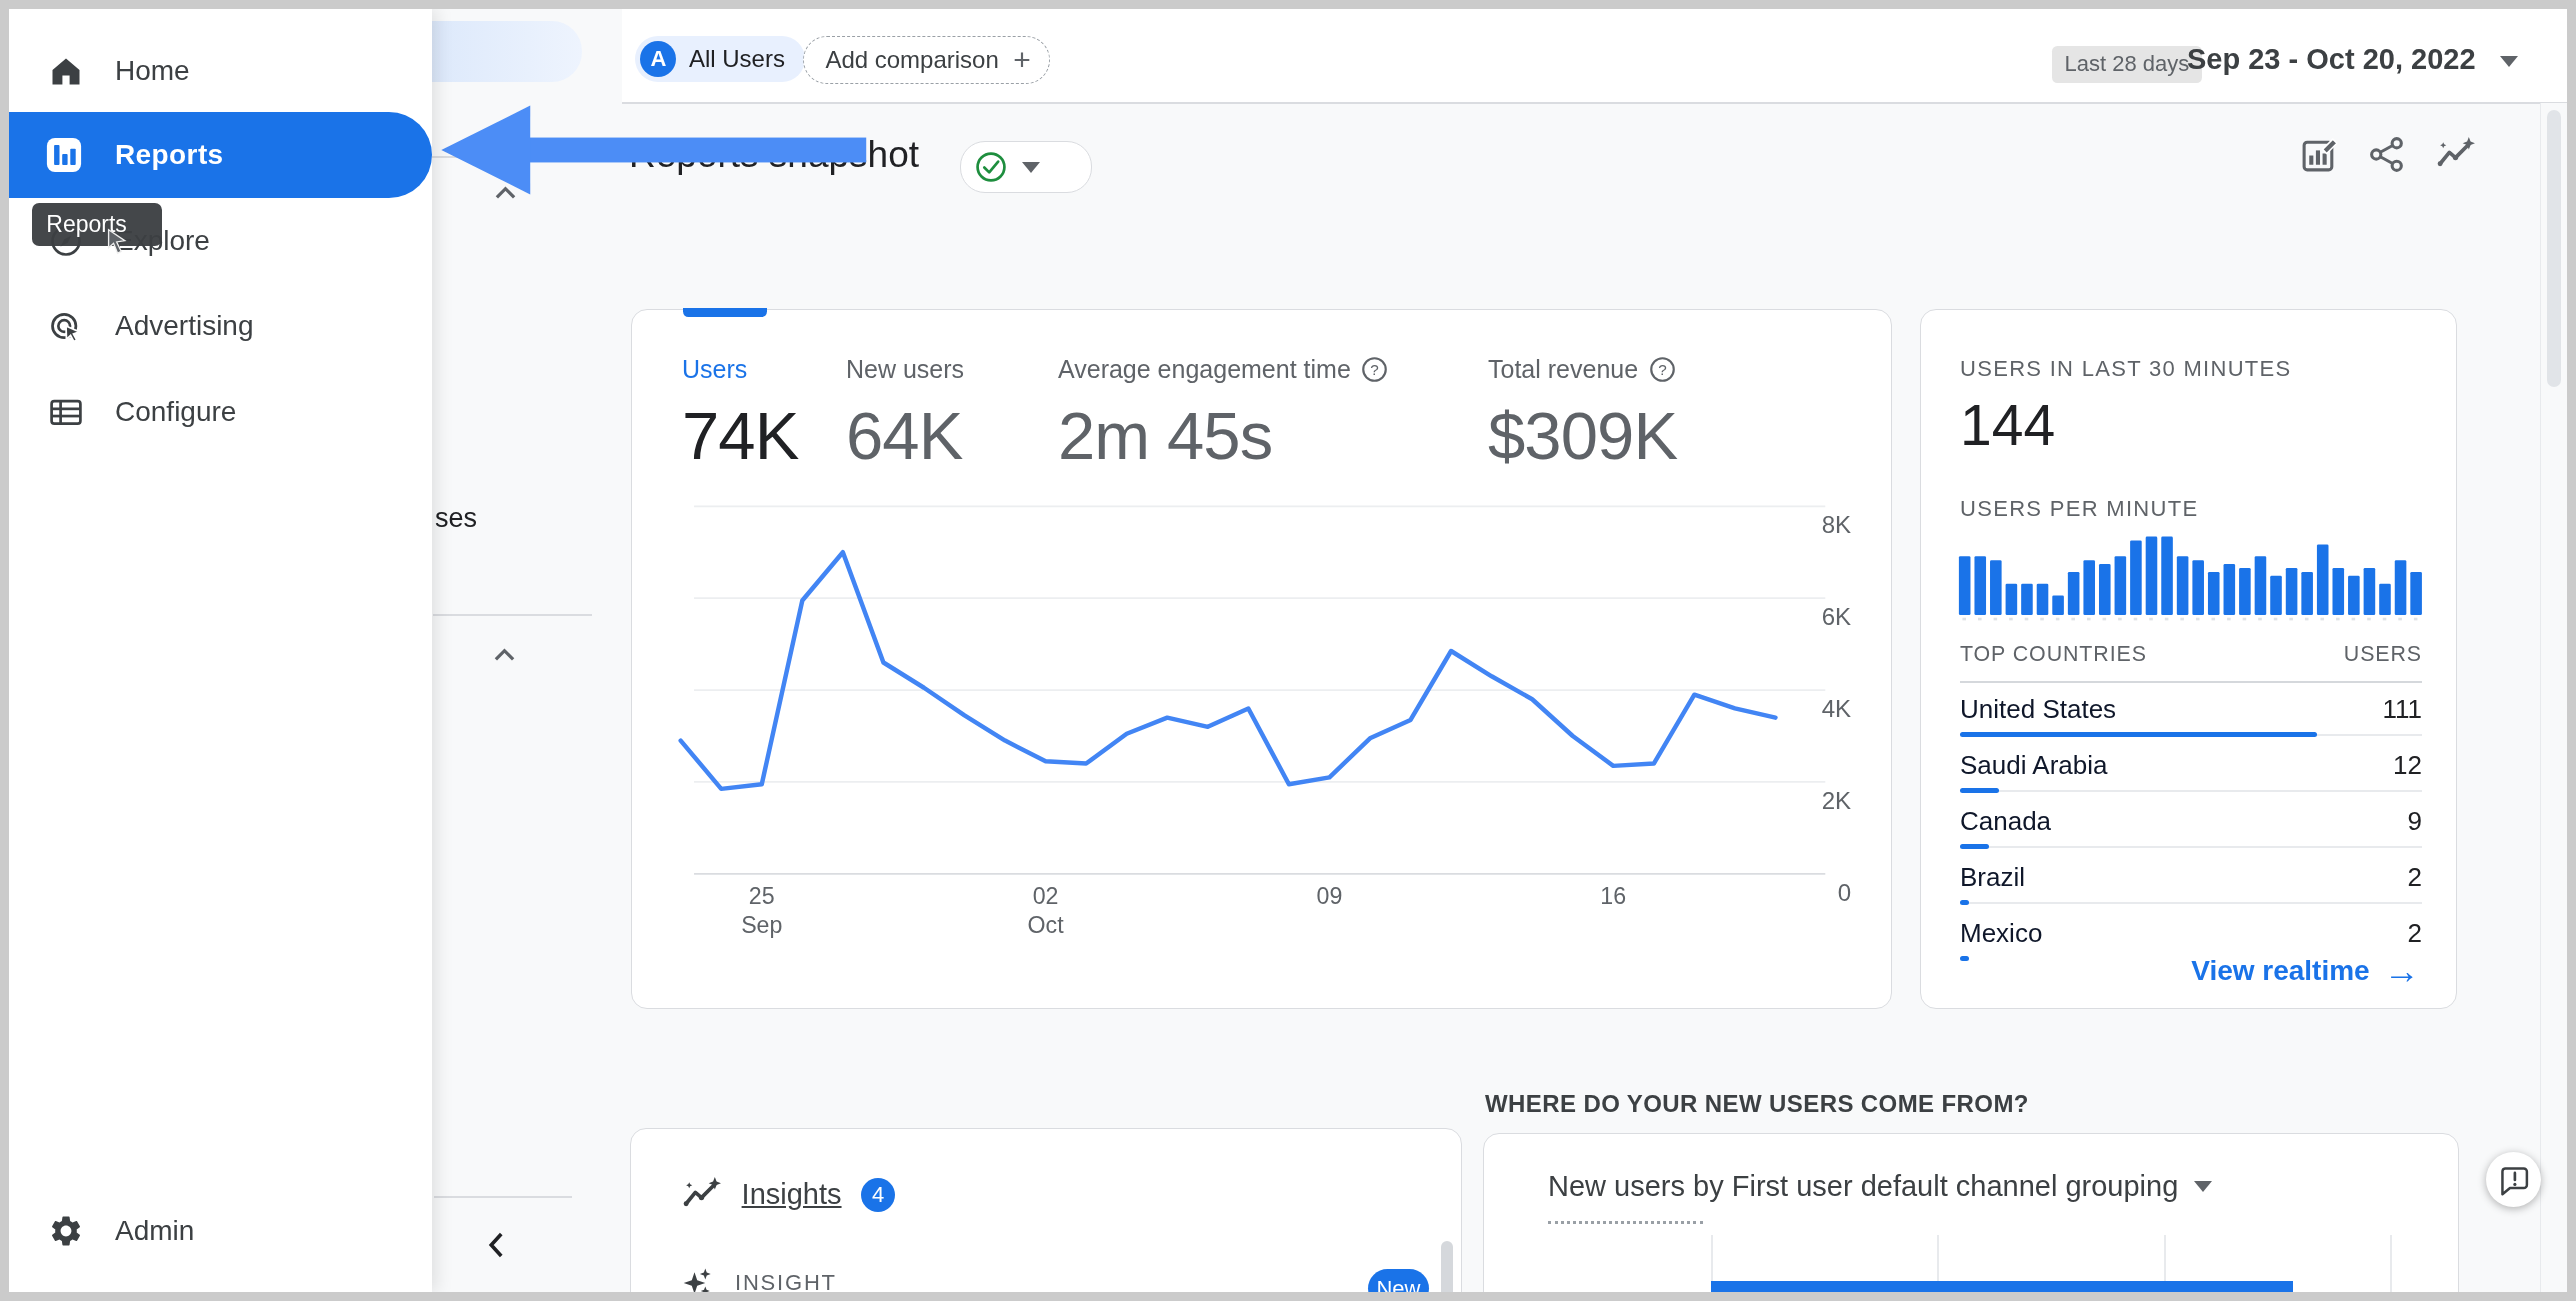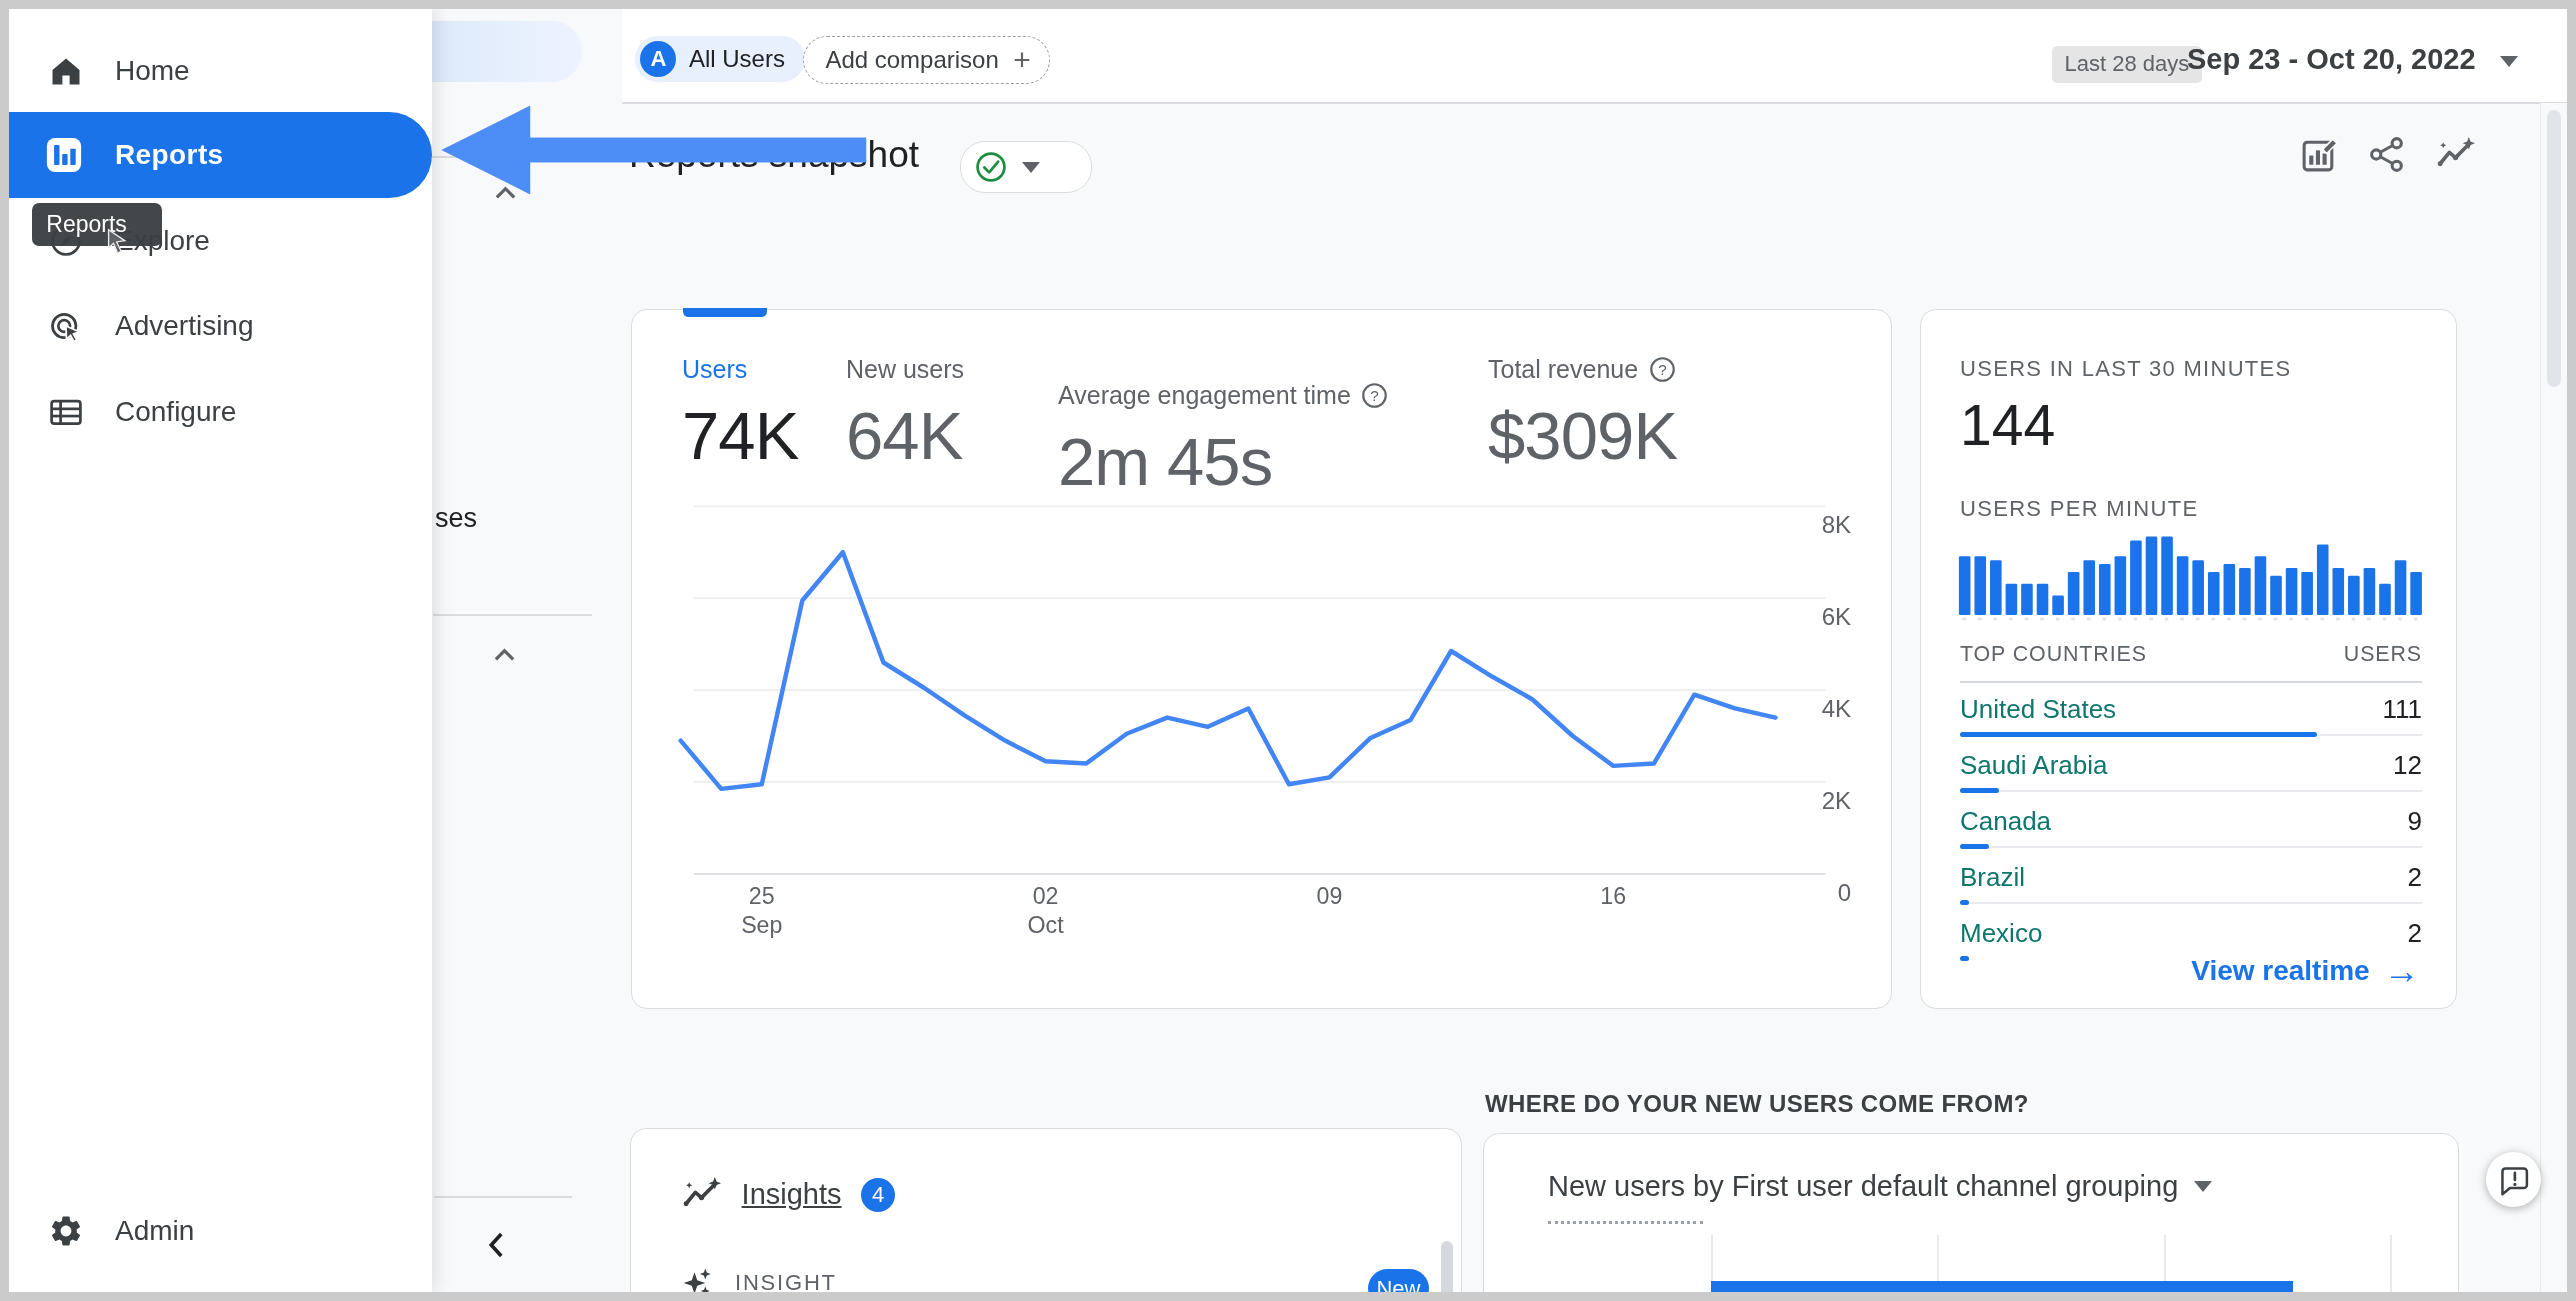--- a/index.html
+++ b/index.html
@@ -50,21 +50,21 @@
 
   .rt-heading{font-size:22px;letter-spacing:1.3px;color:#5f6368;}
   #rt-title{position:absolute;left:39px;top:46px;}
   #rt-value{position:absolute;left:39px;top:82px;font-size:57px;color:#202124;}
   #rt-per-minute{position:absolute;left:39px;top:186px;}
   #rt-bars{position:absolute;left:37px;top:223px;}
   #rt-table{position:absolute;left:39px;top:332px;width:462px;}
   .rt-table-header{display:flex;justify-content:space-between;font-size:21.4px;letter-spacing:0.9px;color:#5f6368;}
   .rt-table-hdiv{margin-top:14.3px;height:1.8px;background:#d5d8dc;}
   .rt-row{position:relative;height:56px;}
-  .rt-row .c-name{position:absolute;left:0;top:10.7px;font-size:26px;color:#0f766e;}
+  .rt-row .c-name{position:absolute;left:0;top:10.7px;font-size:26px;color:#0f172a;}
   .rt-row .c-val{position:absolute;right:0;top:10.7px;font-size:26px;color:#202124;}
   .rt-row .c-div{position:absolute;left:0;right:0;top:51px;height:1.8px;background:#e8eaed;}
   .rt-row .c-bar{position:absolute;left:0;top:49px;height:5.4px;background:#1a73e8;border-radius:2.7px;}
   #view-realtime{position:absolute;right:36px;bottom:21.4px;font-size:28px;font-weight:700;color:#1a73e8;
       display:flex;align-items:center;gap:14.3px;}
   #view-realtime .arr{font-size:36px;line-height:0;}
 
   
   .page-title{position:absolute;left:629px;top:134px;font-size:37px;color:#202124;z-index:4;}
   .check-pill{position:absolute;left:960px;top:141px;width:105px;height:50px;border:1.8px solid #dadce0;border-radius:25px;
@@ -201,21 +201,21 @@
   <div class="card" id="main-card">
     <div class="metric-tab-indicator"></div>
     <div class="metric selected" style="left:50px;">
       <div class="m-label">Users</div>
       <div class="m-value">74K</div>
     </div>
     <div class="metric" style="left:214px;">
       <div class="m-label">New users</div>
       <div class="m-value">64K</div>
     </div>
-    <div class="metric" style="left:426px;margin-top:26px;">
+    <div class="metric" style="left:426px;">
       <div class="m-label">
         <span>Average engagement time</span>
         <span>
           <svg width="27" height="27" viewBox="0 0 30 30" style="font-size:28px">
               <circle cx="15" cy="15" r="12.5" fill="none" stroke="#5f6368" stroke-width="2.4"></circle>
           <text x="15" y="21" font-size="17" text-anchor="middle" fill="#5f6368" font-family="Liberation Sans,sans-serif">?</text>
             </svg>
         </span>
       </div>
       <div class="m-value">2m 45s</div>

